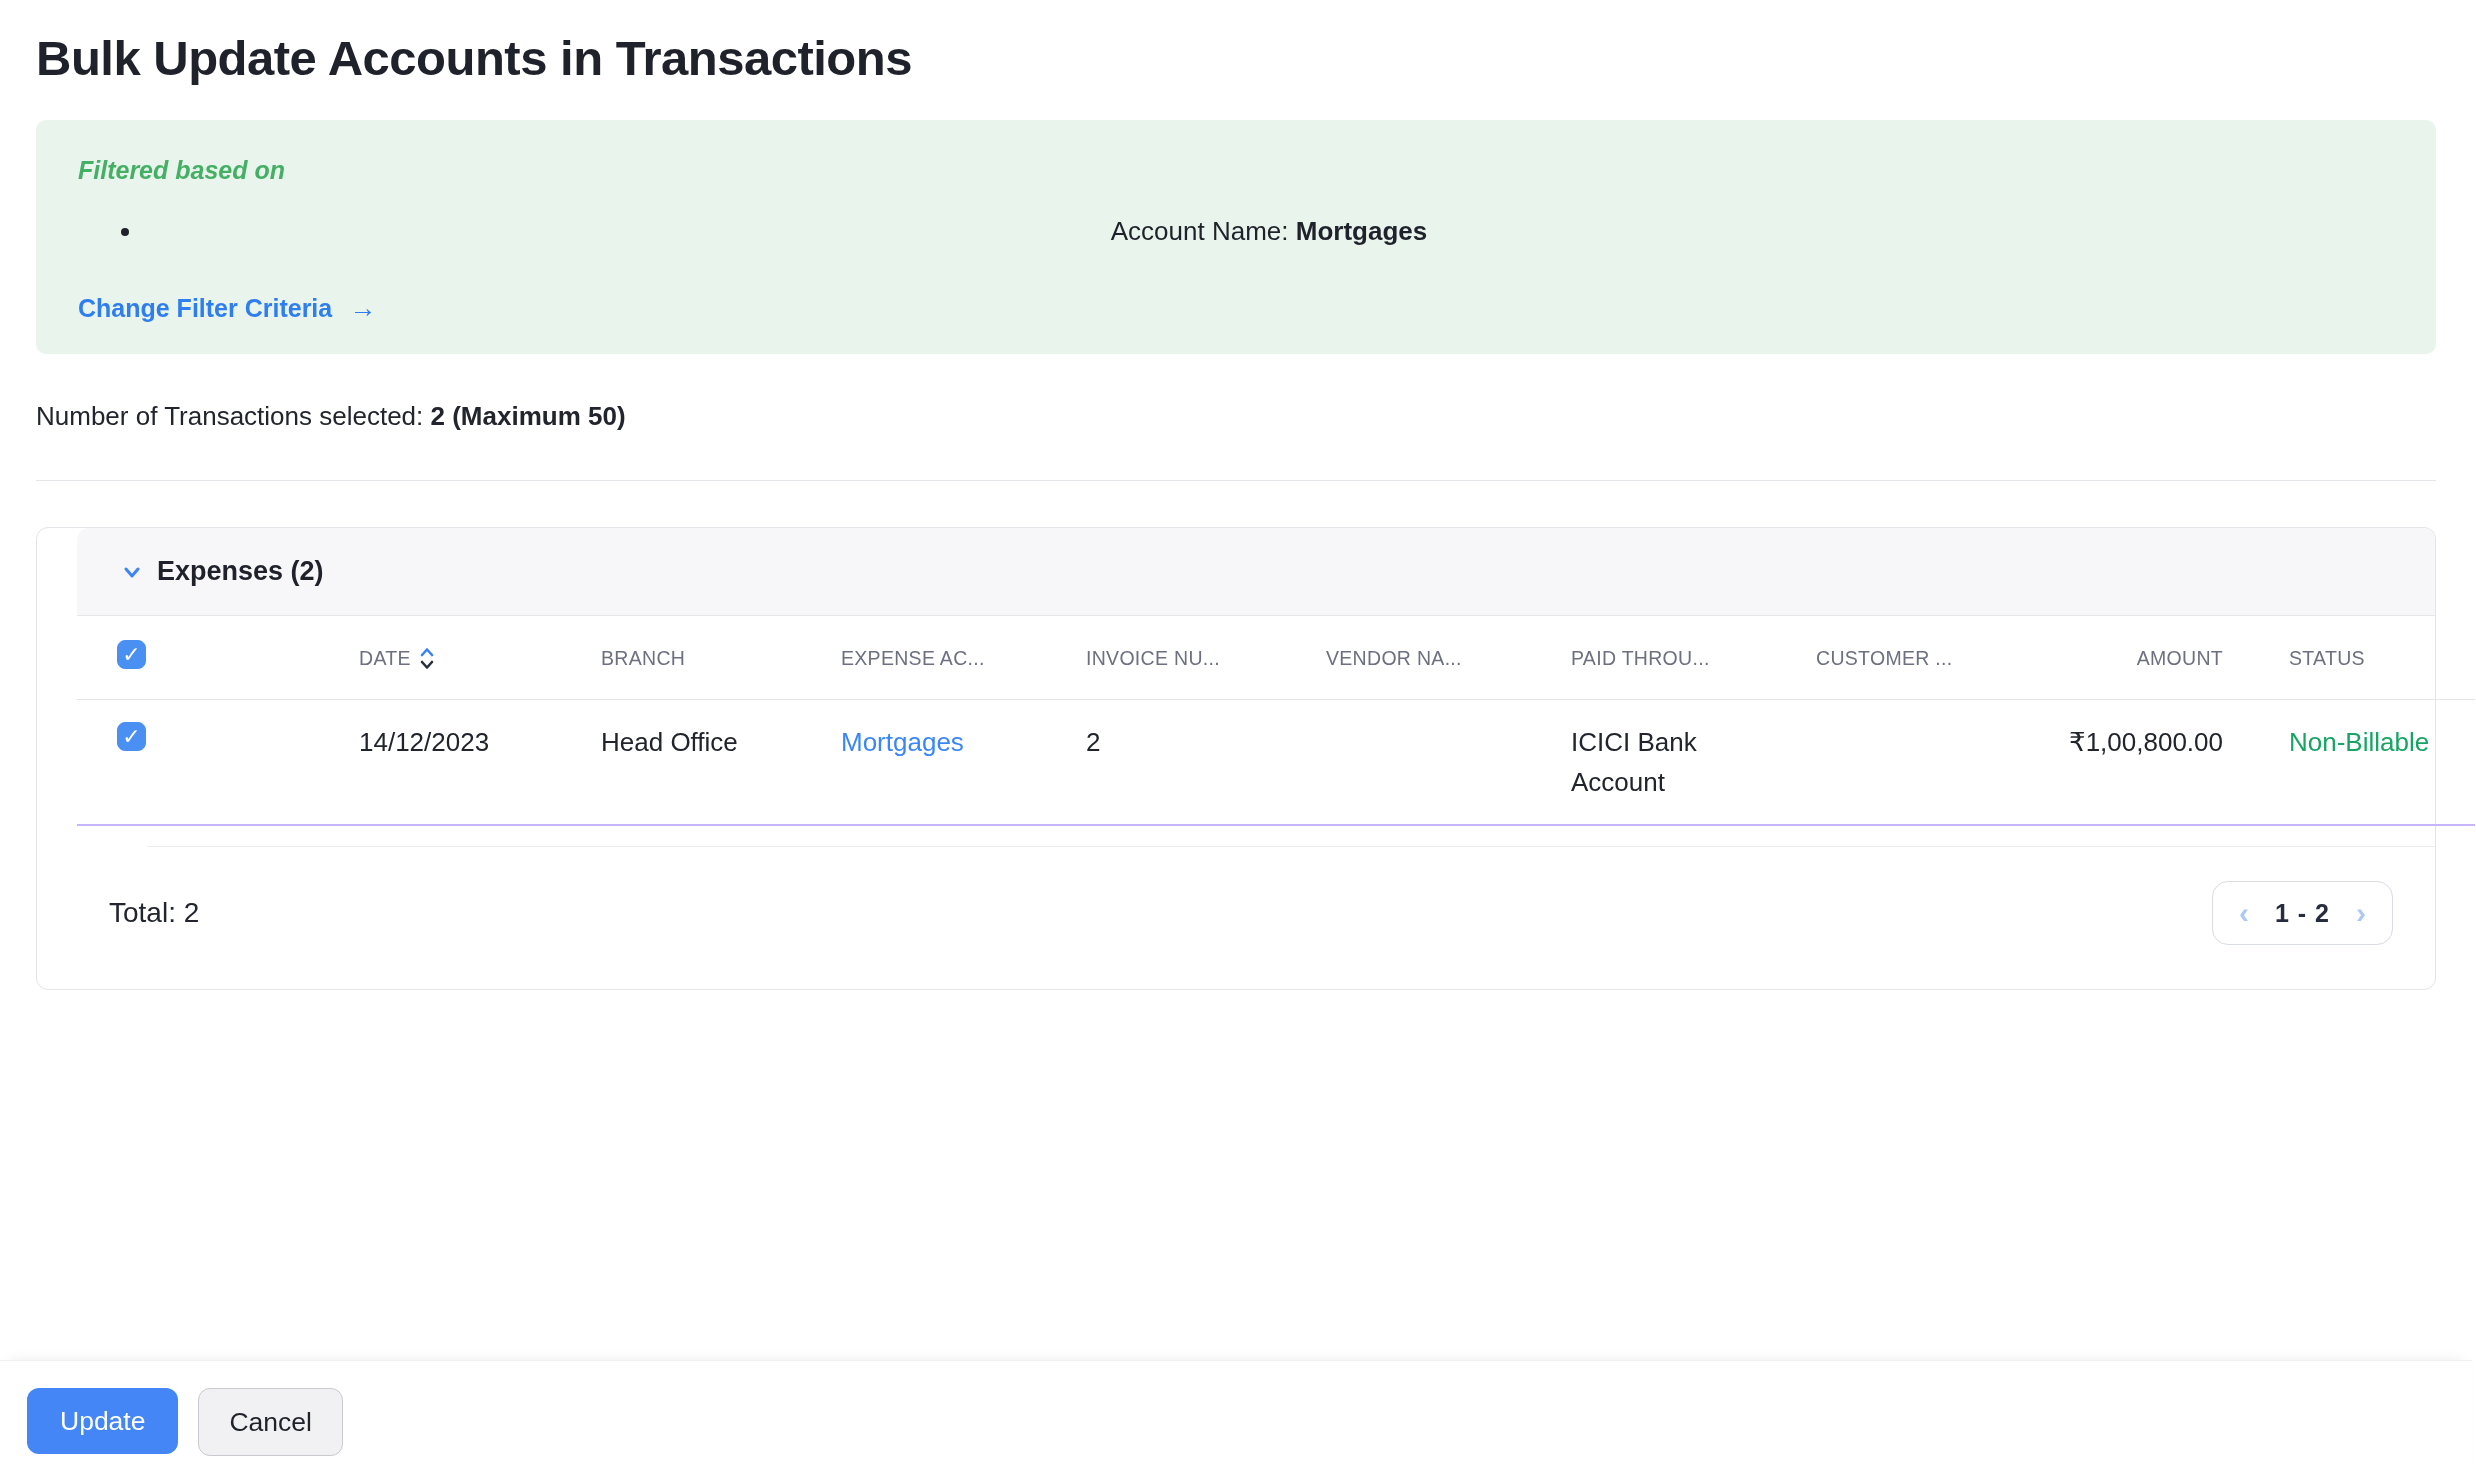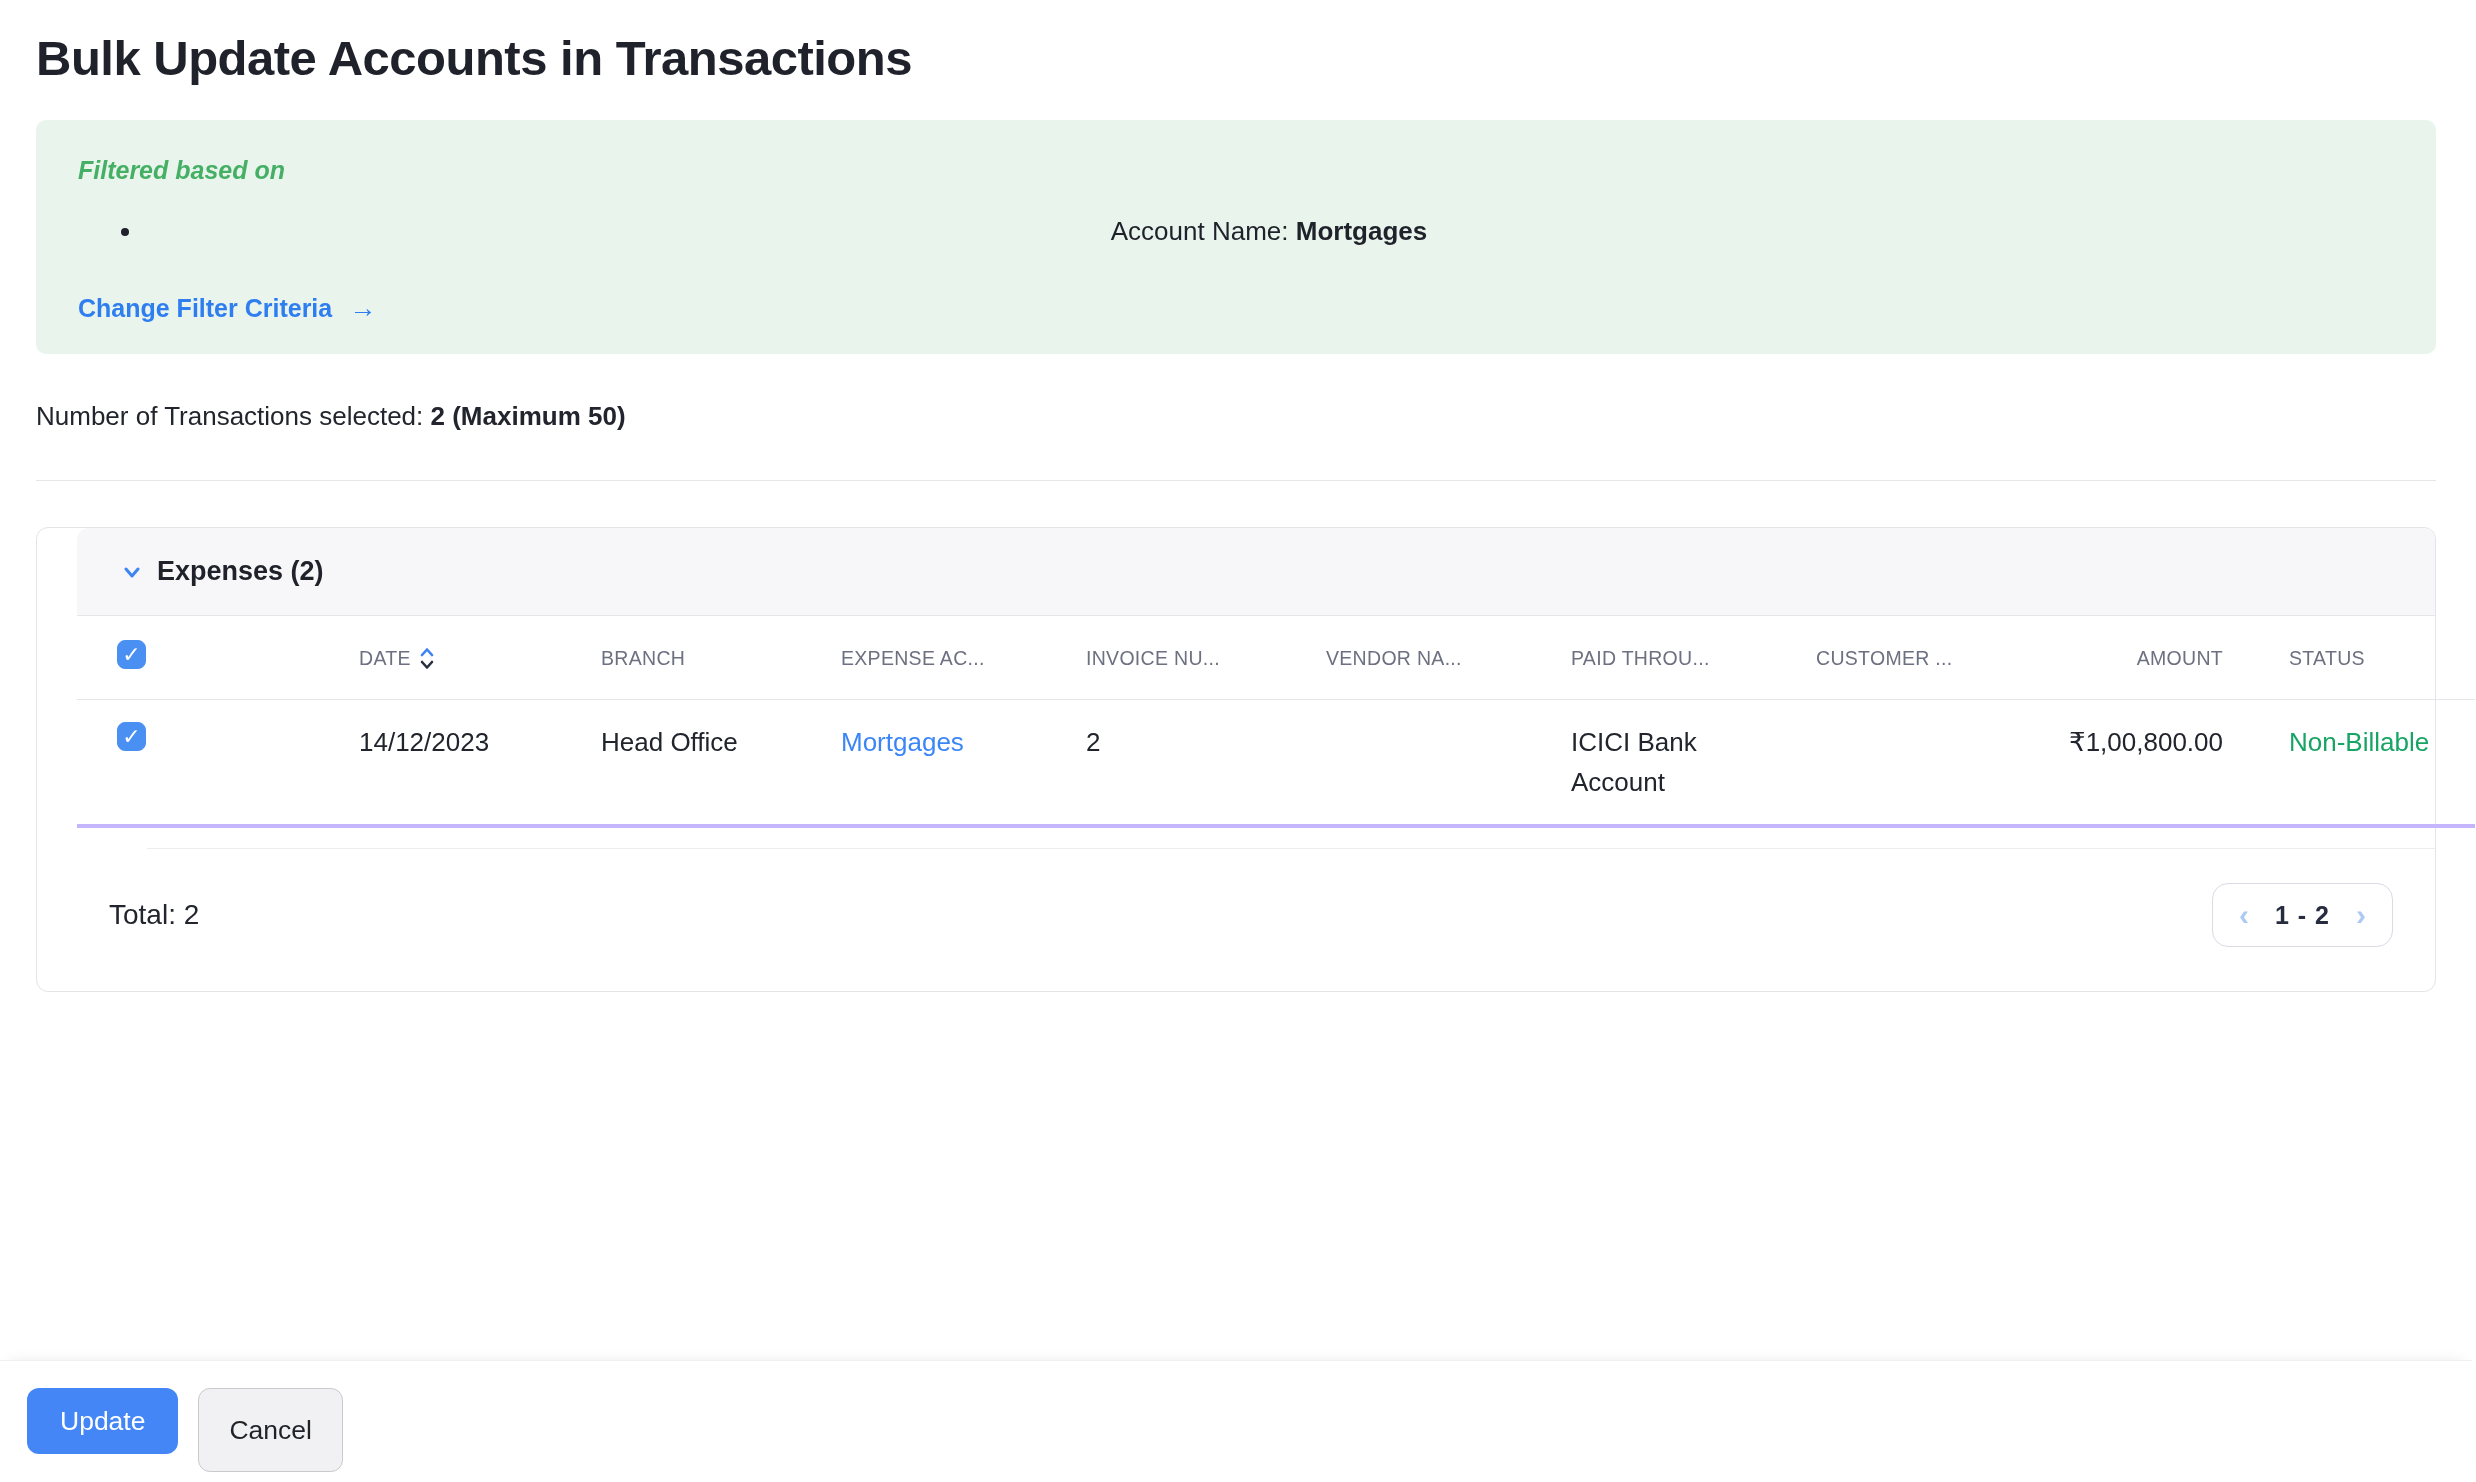--- a/index.html
+++ b/index.html
@@ -59,21 +59,21 @@
 
   table.tx {
     width: 100%; table-layout: fixed; border-collapse: collapse;
   }
   th {
     text-align: left; font-size: 19.5px; font-weight: 500;
     letter-spacing: 0.3px; color: #6d7080;
     padding: 27px 10px 25px 0; white-space: nowrap; overflow: hidden;
   }
   thead tr { border-bottom: 1px solid #e5e5ea; }
-  tbody tr { border-bottom: 4px solid #c4b5fd; }
+  tbody tr { border-bottom: 2px solid #c4b5fd; }
   td {
     vertical-align: top; font-size: 26px; line-height: 40px;
     padding: 22px 30px 22px 0; color: #21242c;
     overflow: hidden;
   }
   .col-check { padding-left: 40px; padding-right: 0; }
   th.col-check { padding-top: 24px; }
   th.num, td.num { text-align: right; padding-right: 32px; }
   th.status-col, td.status { padding-left: 34px; }
   td.status { color: #17a464; }
@@ -115,21 +115,21 @@
     background: #fff; border-top: 1px solid #f0f0f3;
     box-shadow: 0 -8px 14px -10px rgba(20,24,40,0.10);
     padding: 27px 0 0 27px; display: flex; gap: 20px; align-items: flex-start;
   }
   button { font-family: inherit; cursor: pointer; }
   .btn-primary {
     height: 66px; padding: 0 33px; border: none; border-radius: 12px;
     background: #4486f6; color: #fff; font-size: 26.5px; font-weight: 500;
   }
   .btn-secondary {
-    height: 84px; padding: 0 30px; border: 1px solid #c9c9cf; border-radius: 12px;
+    height: 68px; padding: 0 30px; border: 1px solid #c9c9cf; border-radius: 12px;
     background: #f1f1f3; color: #1f2229; font-size: 26.5px; font-weight: 400; text-align: center;
   }
 </style>
 </head>
 <body>
 
 <main class="page">
 
   <h1 class="page-title">Bulk Update Accounts in Transactions</h1>
 

